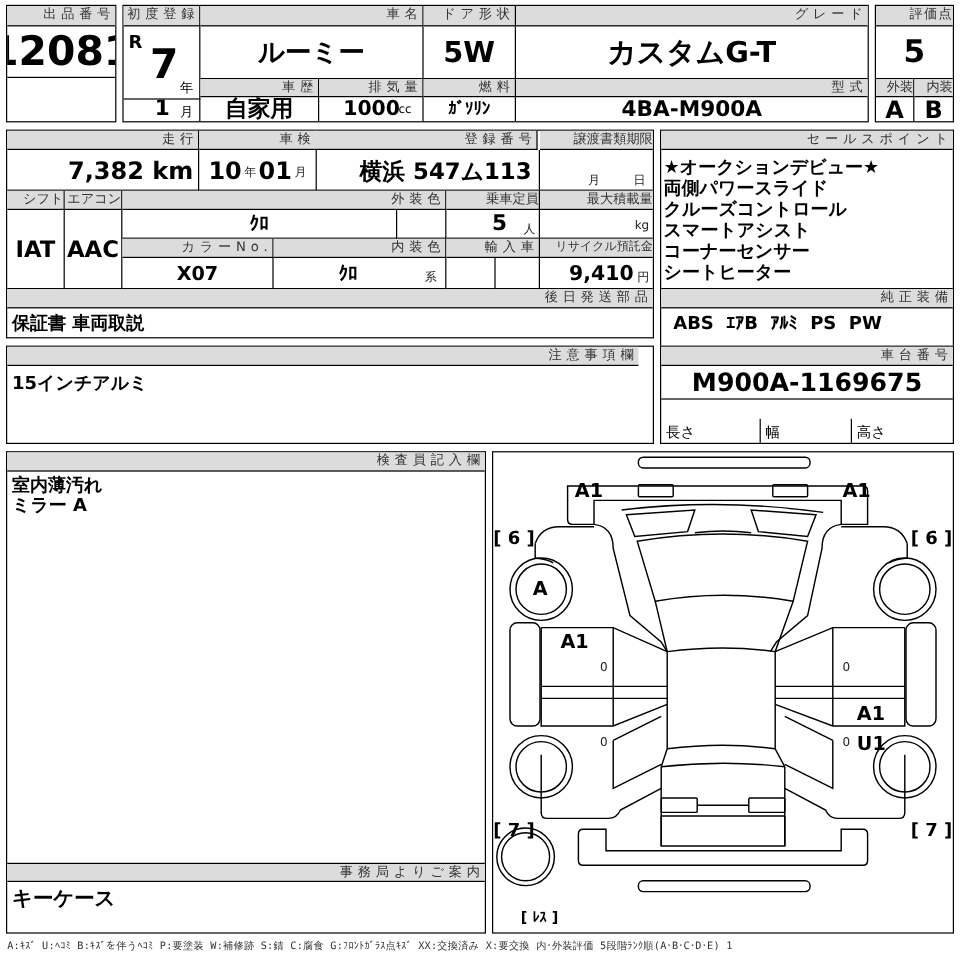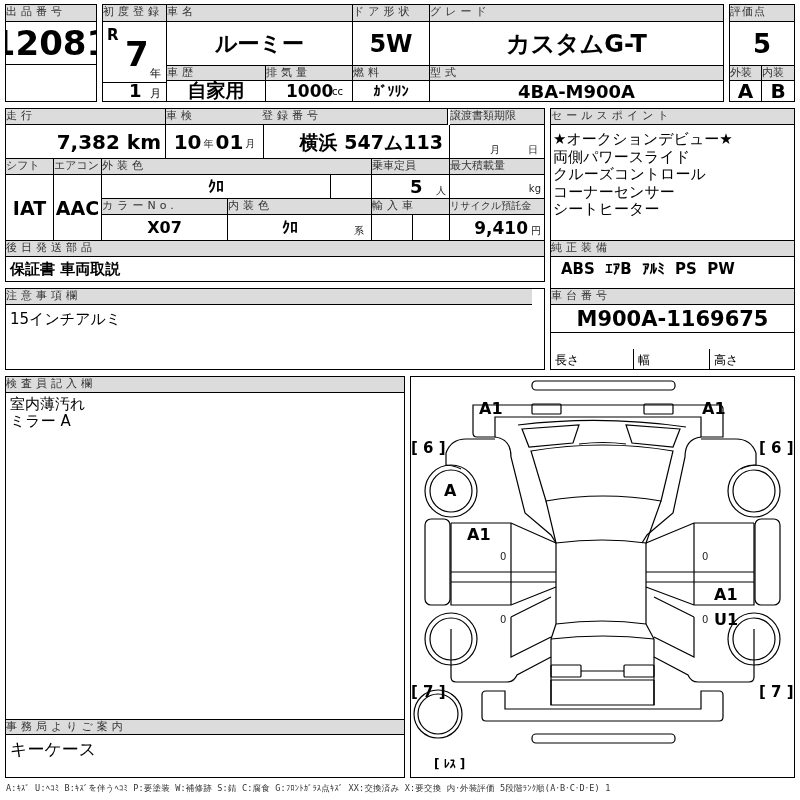--- a/index.html
+++ b/index.html
@@ -1,25 +1,25 @@
 <!DOCTYPE html>
 <html><head>
 <meta charset="utf-8">
 <style>
 *{box-sizing:border-box;margin:0;padding:0}
 html,body{width:800px;height:800px;background:#fff;overflow:hidden}
 body{position:relative;font-family:"DejaVu Sans",sans-serif;color:#000}
 .box{position:absolute;border:1px solid #000;background:#fff}
 .cell{position:absolute;border-right:1px solid #000;border-bottom:1px solid #000;overflow:hidden}
-.hd{background:#dcdcdc;font-size:11px;color:#333;text-align:left;line-height:14px;letter-spacing:4px;white-space:nowrap}
+.hd{background:#dcdcdc;font-size:11px;color:#333;text-align:right;line-height:14px;letter-spacing:4px;white-space:nowrap}
 .v{display:flex;align-items:center;justify-content:center;font-weight:bold;white-space:nowrap}
 .nb{border-right:none}
 .nbb{border-bottom:none}
 .small{font-size:10px;font-weight:normal;color:#222}
-.list{font-weight:normal;font-size:15px;line-height:18px;padding:3px 4px;white-space:nowrap}
+.list{font-weight:bold;font-size:15px;line-height:18px;padding:3px 4px;white-space:nowrap}
 .legend{position:absolute;left:6px;top:783px;font-size:8.5px;color:#333;white-space:nowrap;letter-spacing:0.2px;font-family:"DejaVu Sans Mono",monospace}
 </style>
 </head>
 <body>
 
 <div class="box" style="left:5px;top:4px;width:92px;height:98px">
   <div class="cell hd nb" style="left:0;top:0;width:90px;height:17px">出品番号</div>
   <div class="cell v nb" style="left:0;top:17px;width:90px;height:43px;font-size:34px">12081</div>
   <div class="cell nb nbb" style="left:0;top:60px;width:90px;height:36px"></div>
 </div>
@@ -124,20 +124,21 @@
   <div class="cell nb nbb" style="left:0;top:148px;width:538px;height:24px;font-weight:bold;font-size:15px;padding:3px 4px;white-space:nowrap">保証書 車両取説</div>
 </div>
 
 <div class="box" style="left:550px;top:108px;width:245px;height:192px">
   <div class="cell hd nb" style="left:0;top:0;width:243px;height:16px">セールスポイント</div>
   <div class="cell nb" style="left:0;top:16px;width:243px;height:116px">
     <div class="list" style="font-size:15px;line-height:17.5px;padding-top:6px;padding-left:2px">
       <div>★オークションデビュー★</div>
       <div>両側パワースライド</div>
       <div>クルーズコントロール</div>
+      <div>スマートアシスト</div>
       <div>コーナーセンサー</div>
       <div>シートヒーター</div>
     </div>
   </div>
   <div class="cell hd nb" style="left:0;top:132px;width:243px;height:16px">純正装備</div>
   <div class="cell nb nbb" style="left:0;top:148px;width:243px;height:24px;font-weight:bold;font-size:15px;padding:3px 10px;white-space:pre">ABS  ｴｱB  ｱﾙﾐ  PS  PW</div>
 </div>
 
 <div class="box" style="left:5px;top:288px;width:540px;height:82px">
   <div class="cell hd nb" style="left:0;top:0;width:526px;height:16px">注意事項欄</div>

